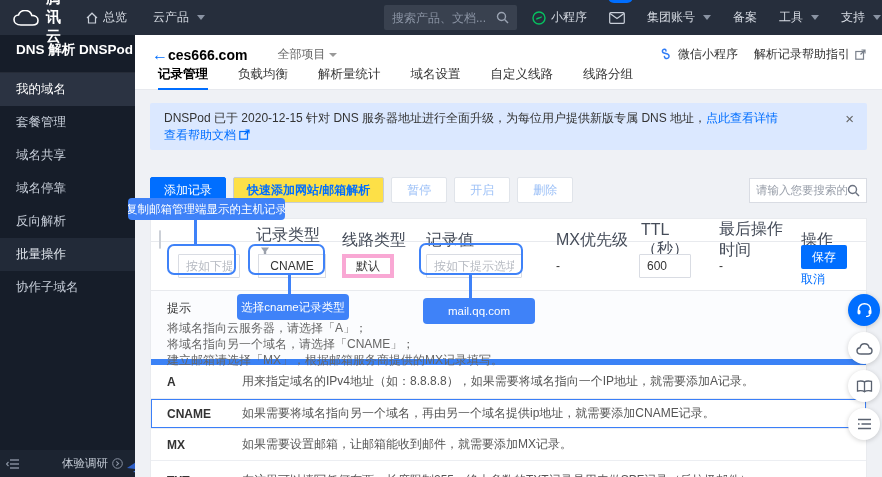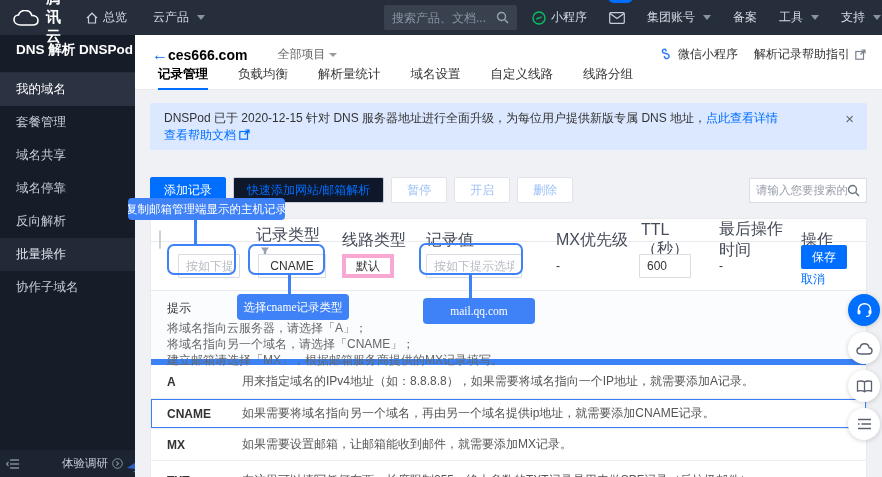--- a/index.html
+++ b/index.html
@@ -50,21 +50,21 @@
             font-size:12px; color:#333; line-height:16.5px; position:relative; }
   .banner a { color:#006eff; text-decoration:none; cursor:pointer; }
   .banner .close { position:absolute; right:13px; top:8px; color:#666; font-size:15px; cursor:pointer; line-height:1; }
   .ext-icon { display:inline-block; vertical-align:-1px; }
 
   
   .toolbar { margin:27px 15px 0; display:flex; align-items:center; gap:7px; height:26px; }
   .btn { height:26px; font-size:12px; border-radius:2px; display:flex; align-items:center; justify-content:center;
          cursor:pointer; padding:0 13px; white-space:nowrap; }
   .btn-primary { background:#006eff; color:#fff; border:1px solid #006eff; }
-  .btn-outline { background:#0f172a; color:#006eff; border:1px solid #c7cdd6; }
+  .btn-outline { background:#fde047; color:#006eff; border:1px solid #c7cdd6;font-weight:bold; }
   .btn-disabled { background:#fff; color:#9cc0f7; border:1px solid #e0e4ea; cursor:default; padding:0 15px; }
   .record-search { margin-left:auto; width:118px; height:25px; background:#fff; border:1px solid #d9dce3;
                    display:flex; align-items:center; padding:0 6px; }
   .record-search input { flex:1; min-width:0; border:none; outline:none; font-size:11.5px; color:#333; }
   .record-search input::placeholder { color:#9aa0ab; }
 
   
   .card { margin:15px 15px 0; background:#fff; height:262px; overflow:hidden; border:1px solid #e9ebef; border-bottom:none; }
   .trow { display:grid; grid-template-columns:22px 78px 86px 84px 130px 85px 78px 82px 1fr; align-items:center; }
   .trow > div { padding-left:5px; }
@@ -89,21 +89,21 @@
   .hint-title { color:#333; margin-bottom:3px; }
   .hint-line { color:#666; line-height:16px; white-space:nowrap; }
 
   .help-row { display:flex; align-items:center; border-bottom:1px solid #eceef2; font-size:12px; }
   .help-row .rt-name { width:91px; padding-left:16px; color:#333; font-weight:bold; flex-shrink:0; }
   .help-row .rt-desc { color:#555; white-space:nowrap; overflow:hidden; }
   .help-row.hl { box-shadow:inset 0 0 0 1px #3b7ff8; }
   .r-a { height:34px; } .r-cname { height:30px; } .r-mx { height:32px; } .r-txt { height:40px; }
 
   
-  .anno { position:absolute; z-index:60;font-family:Liberation Serif, serif; }
+  .anno { position:absolute; z-index:60; }
   .bubble { background:#3f82f8; color:#fff; font-size:11.5px; display:flex; align-items:center; justify-content:center;
             border-radius:4px; white-space:nowrap; overflow:hidden; }
   .connector { background:#3f82f8; width:3px; }
   .hl-outline { border:2px solid #3f82f8; border-radius:7px; background:transparent; pointer-events:none; }
 
   
   .float-btns { position:absolute; right:2px; top:294px; display:flex; flex-direction:column; gap:6px; z-index:70; }
   .fab { width:32px; height:32px; border-radius:50%; display:flex; align-items:center; justify-content:center;
          background:#fff; box-shadow:0 1px 5px rgba(0,0,0,0.18); cursor:pointer; }
   .fab.blue { background:#006eff; }

